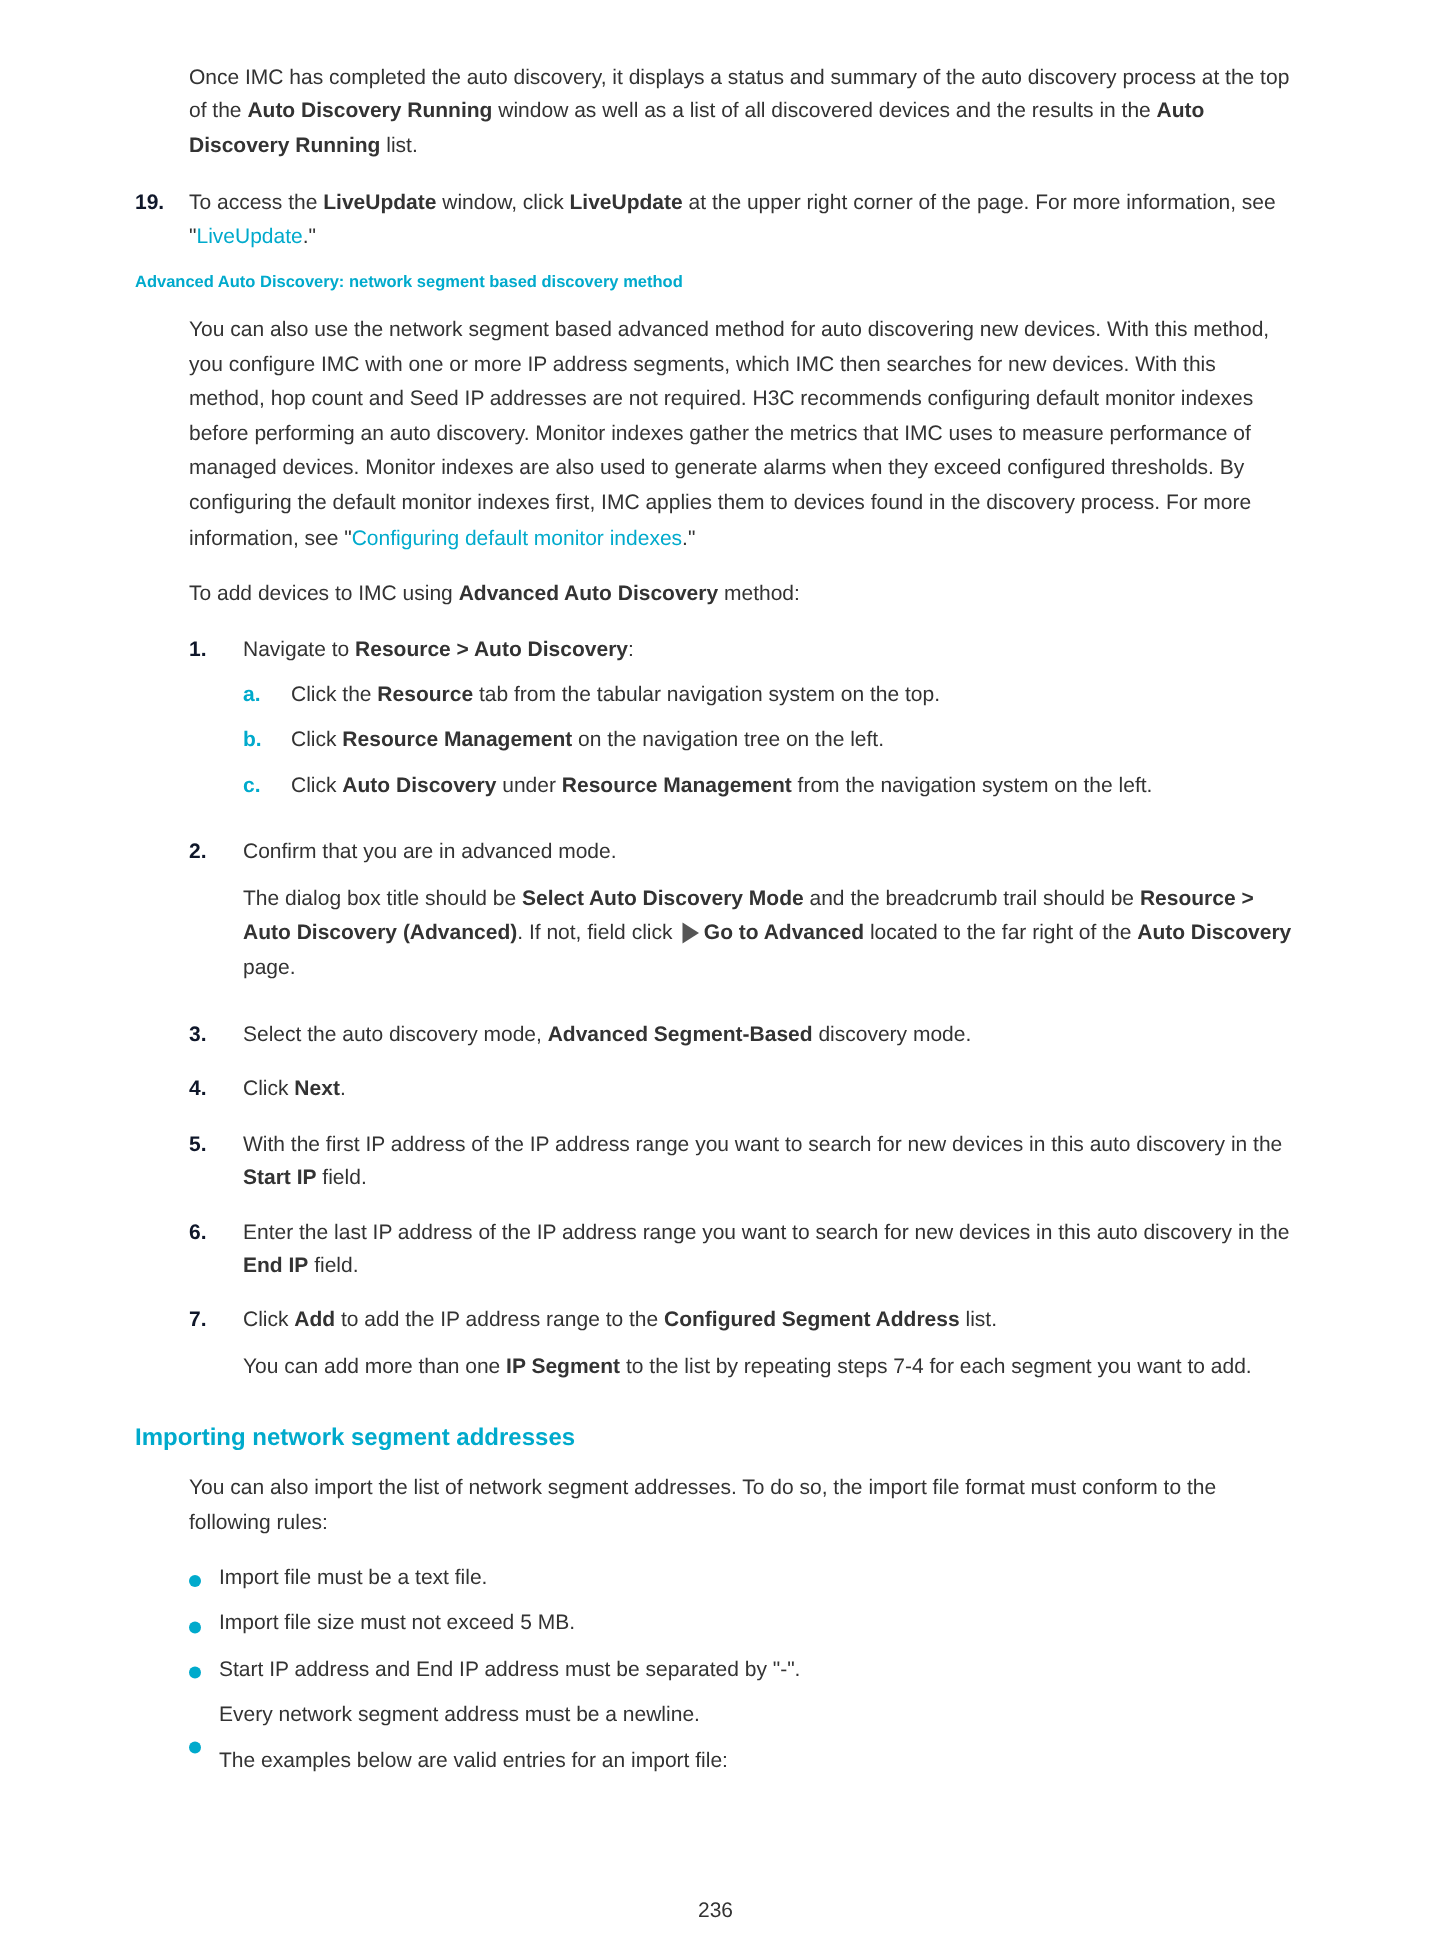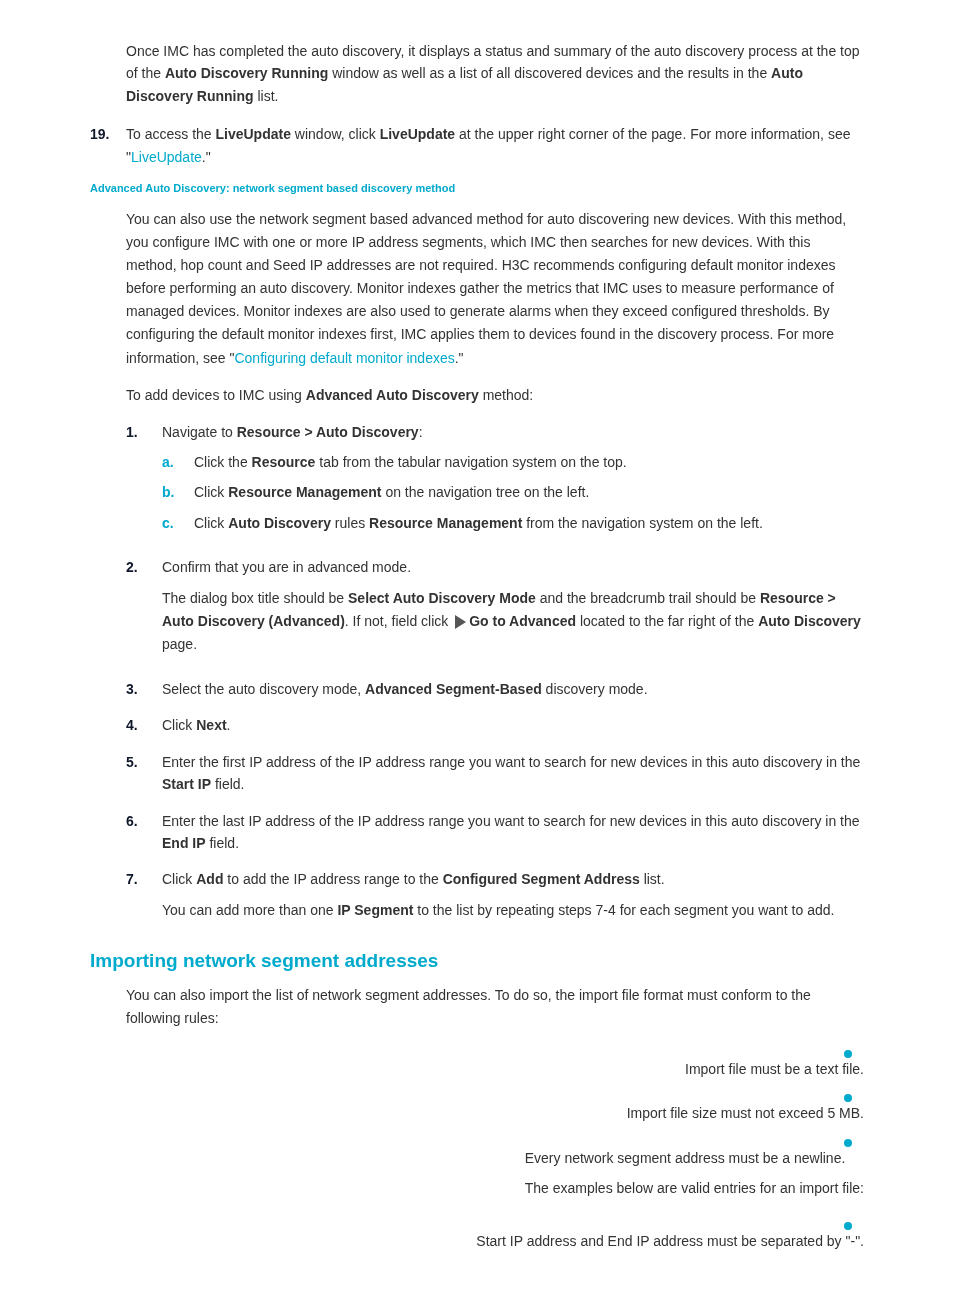--- a/index.html
+++ b/index.html
@@ -115,25 +115,24 @@
     }
 
     .bullet-list {
       margin: 10px 0 12px 0;
       padding-left: 0;
       list-style: none;
     }
 
     .bullet-list li {
       display: flex;
-      align-items: flex-end;
+      align-items: center;
       margin-bottom: 8px;
       line-height: 1.6;
       color: #333333;
-      flex-direction: column;
     }
 
     .bullet-dot {
       display: inline-block;
       width: 8px;
       height: 8px;
       background: #00aacc;
       border-radius: 50%;
       margin-top: 6px;
       margin-right: 12px;
@@ -191,21 +190,21 @@
           <div class="sub-item">
             <div class="alpha">a.</div>
             <div class="content"><span>Click the </span><strong>Resource</strong><span> tab from the tabular navigation system on the top.</span></div>
           </div>
           <div class="sub-item">
             <div class="alpha">b.</div>
             <div class="content"><span>Click </span><strong>Resource Management</strong><span> on the navigation tree on the left.</span></div>
           </div>
           <div class="sub-item">
             <div class="alpha">c.</div>
-            <div class="content"><span>Click </span><strong>Auto Discovery</strong><span> rules </span><strong>Resource Management</strong><span> from the navigation system on the left.</span></div>
+            <div class="content"><span>Click </span><strong>Auto Discovery</strong><span> under </span><strong>Resource Management</strong><span> from the navigation system on the left.</span></div>
           </div>
         </div>
       </div>
     </div>
 
     <div class="numbered-item">
       <div class="num">2.</div>
       <div class="content">
         <span>Confirm that you are in advanced mode.</span>
         <p class="note-text">
@@ -224,21 +223,21 @@
     <div class="numbered-item">
       <div class="num">4.</div>
       <div class="content">
         <span>Click </span><strong>Next</strong><span>.</span>
       </div>
     </div>
 
     <div class="numbered-item">
       <div class="num">5.</div>
       <div class="content">
-        <span>Enter the first IP address of the IP address range you want to search for new devices in this auto discovery in the </span><strong>Start IP</strong><span> field.</span>
+        <span>With the first IP address of the IP address range you want to search for new devices in this auto discovery in the </span><strong>Start IP</strong><span> field.</span>
       </div>
     </div>
 
     <div class="numbered-item">
       <div class="num">6.</div>
       <div class="content">
         <span>Enter the last IP address of the IP address range you want to search for new devices in this auto discovery in the </span><strong>End IP</strong><span> field.</span>
       </div>
     </div>
 
@@ -246,42 +245,42 @@
       <div class="num">7.</div>
       <div class="content">
         <span>Click </span><strong>Add</strong><span> to add the IP address range to the </span><strong>Configured Segment Address</strong><span> list.</span>
         <p class="note-text">
           <span>You can add more than one </span><strong>IP Segment</strong><span> to the list by repeating steps 7-4 for each segment you want to add.</span>
         </p>
       </div>
     </div>
   </div>
 
-  <div class="section-heading" style="color:#00aacc; font-size:19px; font-weight:bold; margin-top:20px; margin-bottom:12px;">Importing network segment addresses</div>
+  <div class="section-heading" style="color:#00aacc; font-size:16px; font-weight:bold; margin-top:20px; margin-bottom:12px;">Importing network segment addresses</div>
 
   <div class="indented-block">
     <p class="body-text">You can also import the list of network segment addresses. To do so, the import file format must conform to the following rules:</p>
 
     <ul class="bullet-list">
       <li>
         <span class="bullet-dot"></span>
         <span>Import file must be a text file.</span>
       </li>
       <li>
         <span class="bullet-dot"></span>
         <span>Import file size must not exceed 5 MB.</span>
+      </li>
+      <li>
+        <span class="bullet-dot"></span>
+        <span>Start IP address and End IP address must be separated by "-".</span>
       </li>
       <li>
         <span class="bullet-dot"></span>
         <div>
           <span>Every network segment address must be a newline.</span>
           <p class="note-text" style="margin-top:8px;">The examples below are valid entries for an import file:</p>
         </div>
       </li>
-      <li>
-        <span class="bullet-dot"></span>
-        <span>Start IP address and End IP address must be separated by "-".</span>
-      </li>
     </ul>
   </div>
 
   <div class="page-number">236</div>
 </div>
 
 </body></html>

